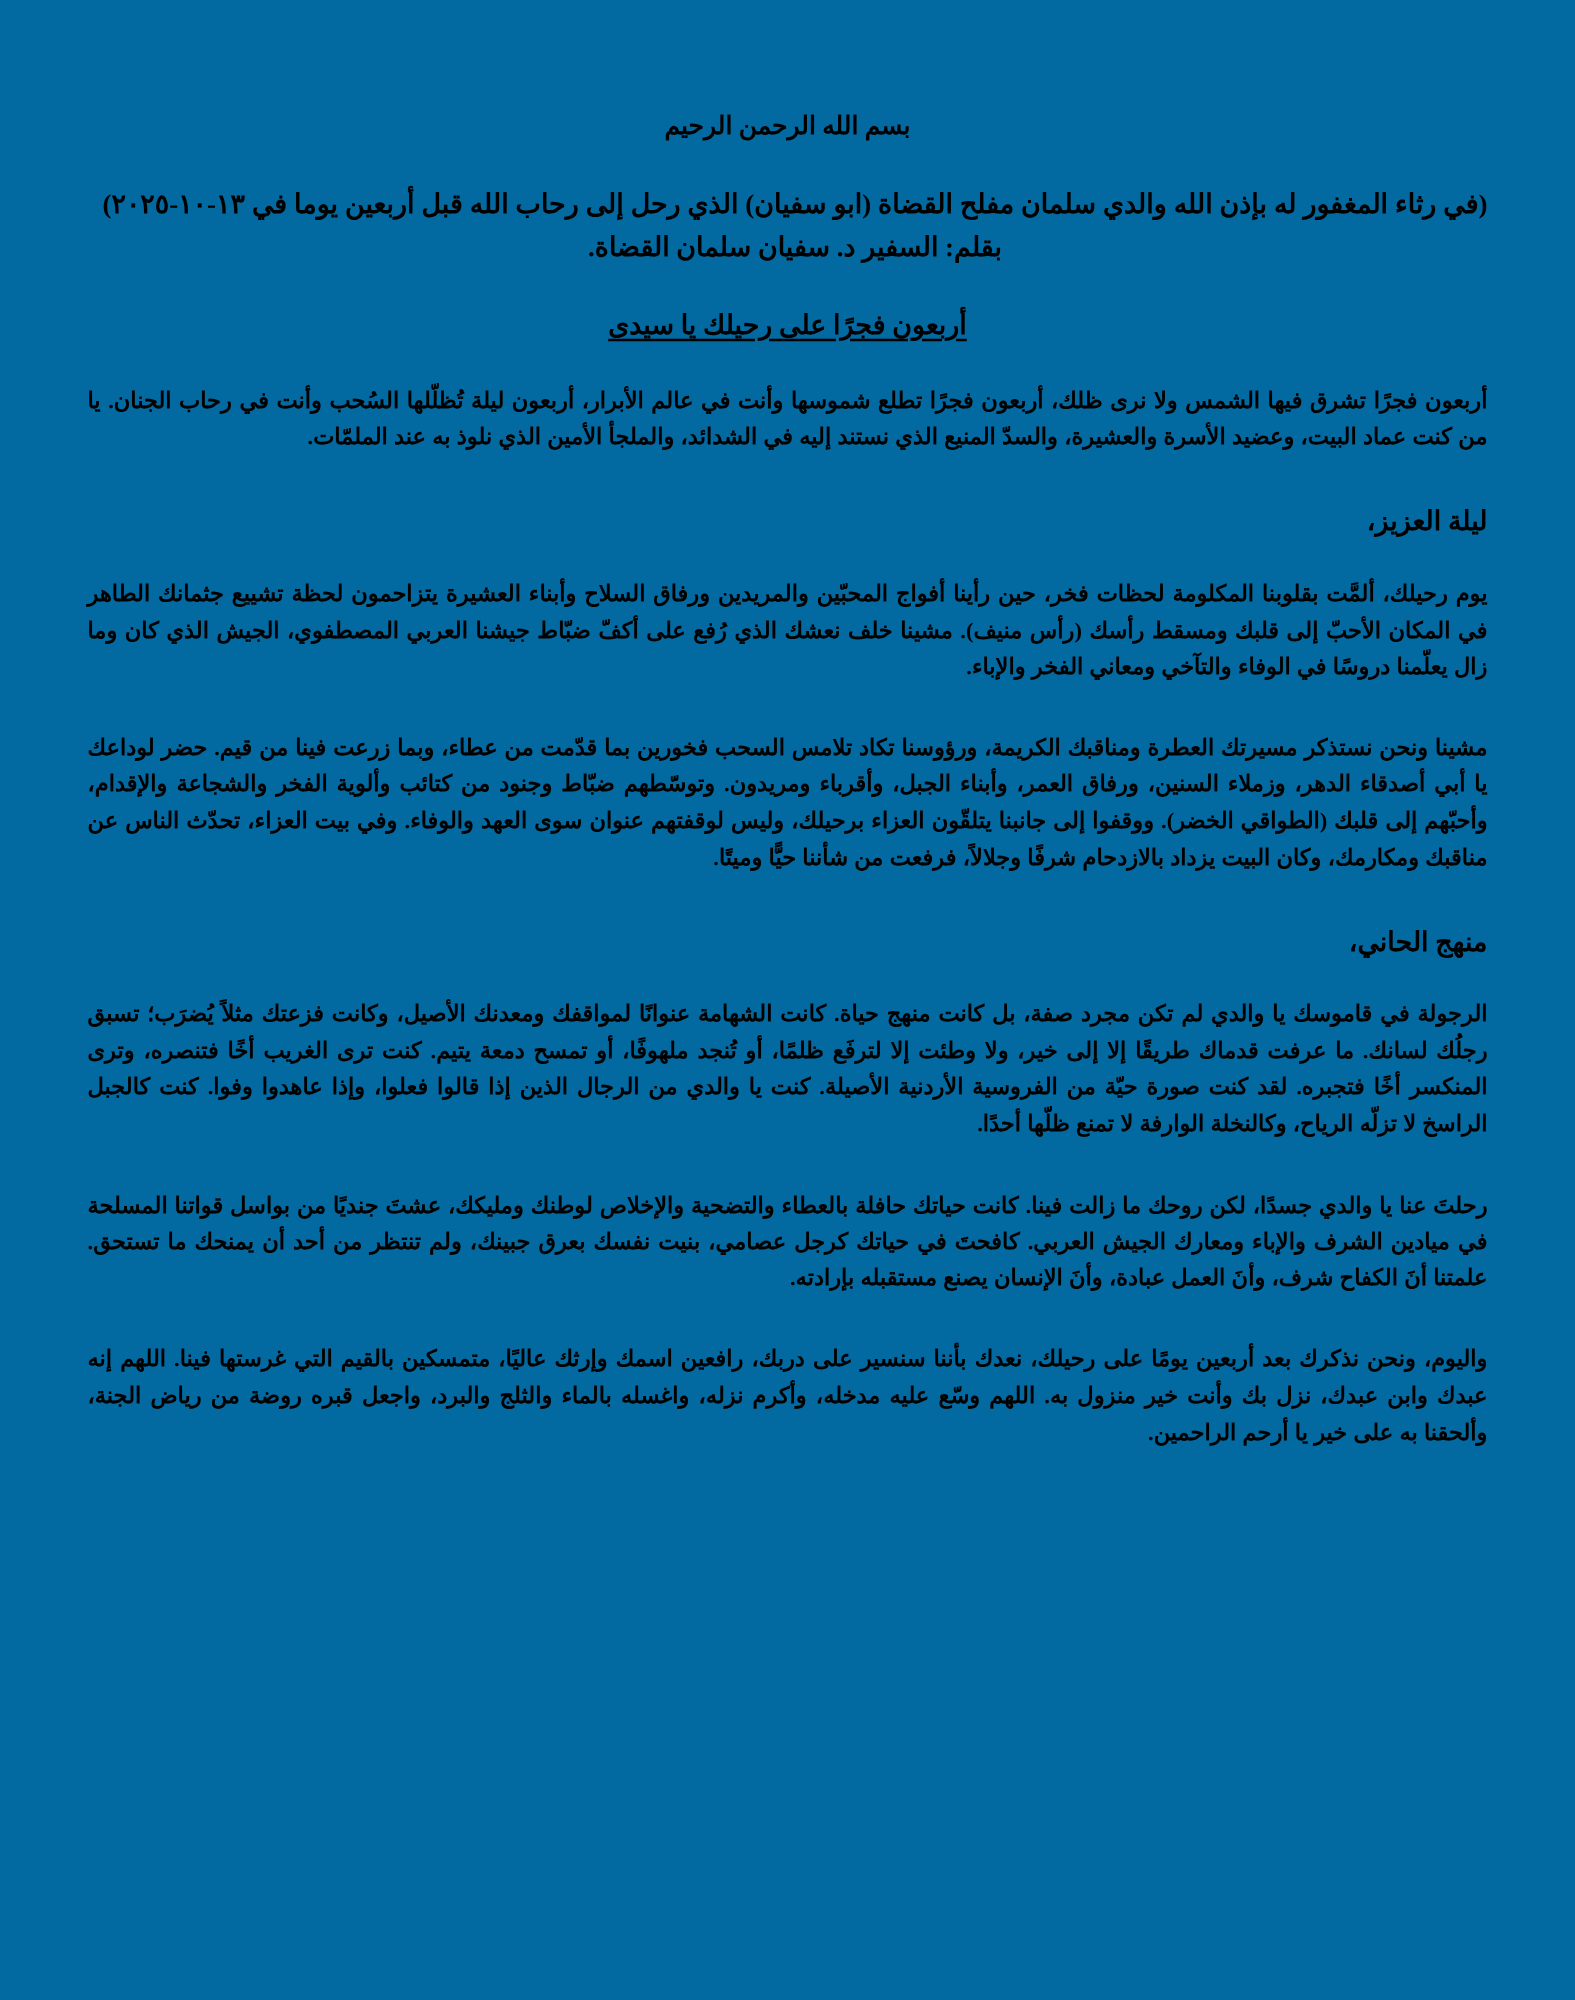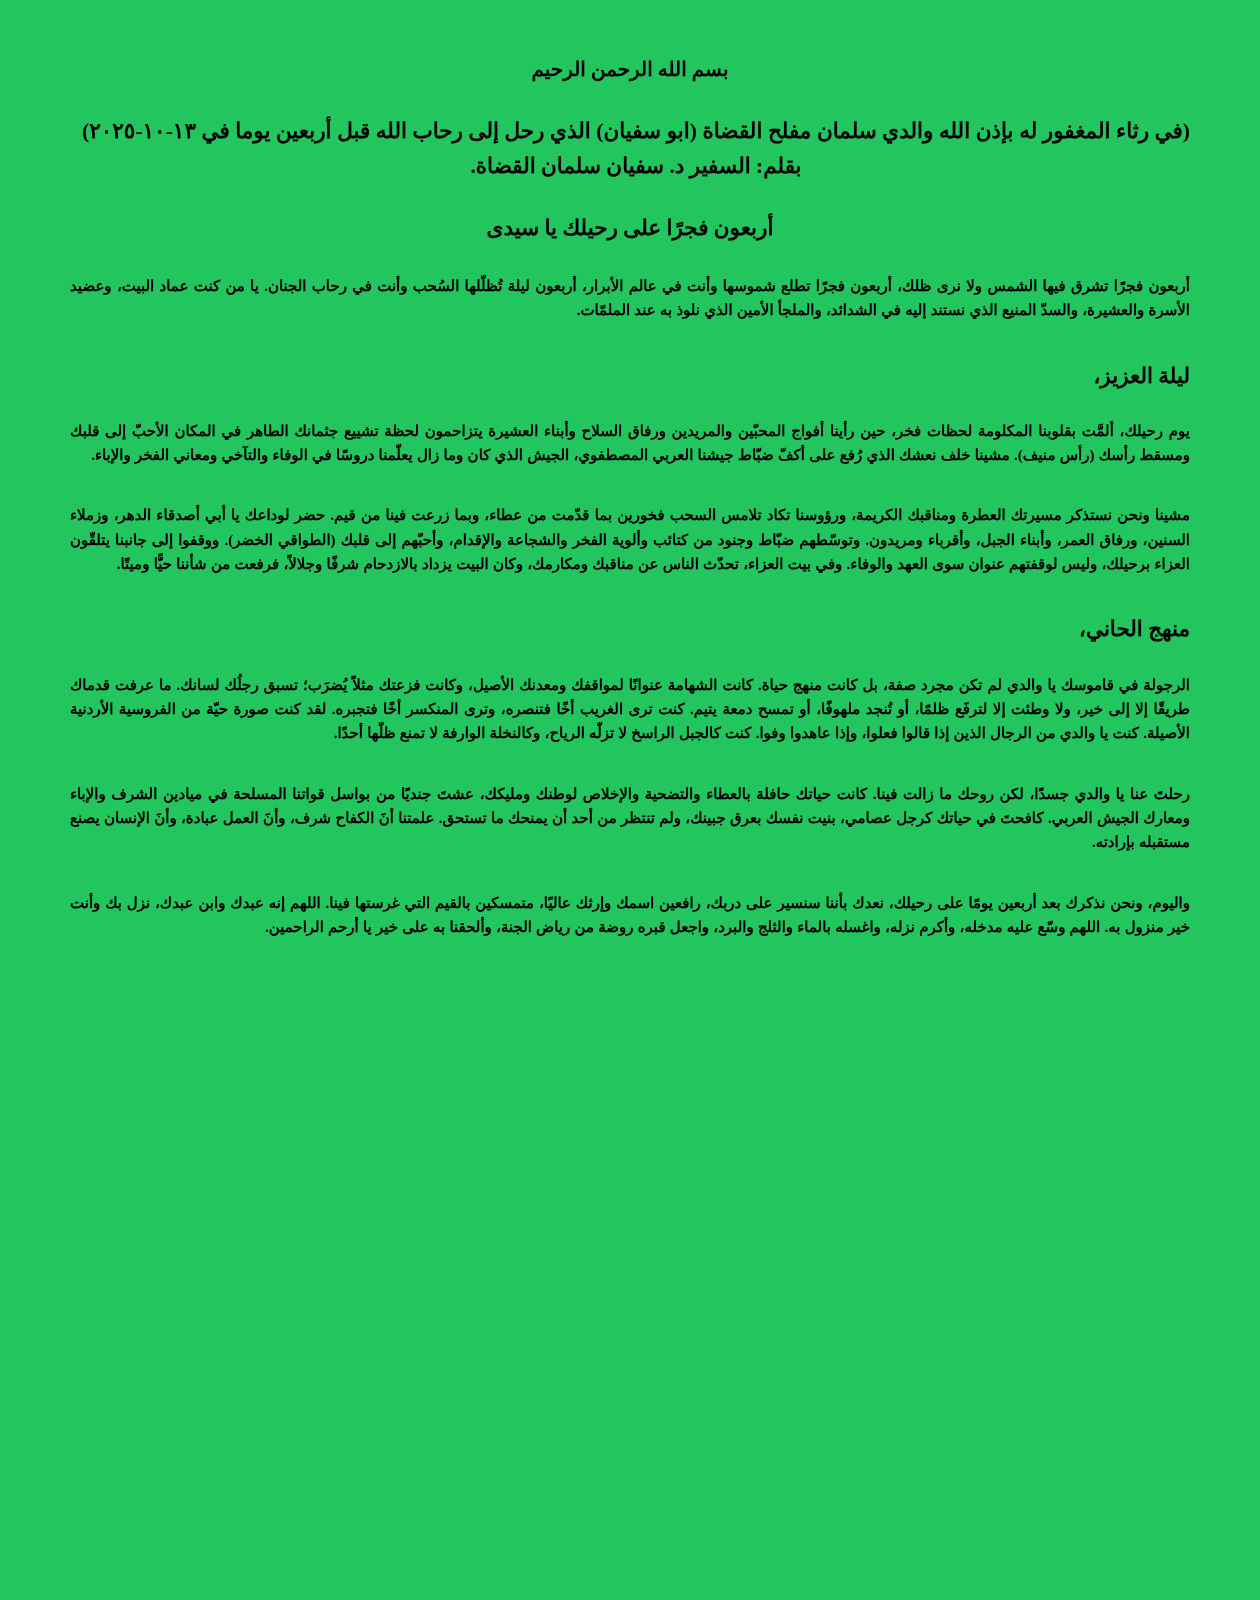--- a/index.html
+++ b/index.html
@@ -10,22 +10,22 @@
   body {
     width: 1260px;
     min-height: 1600px;
     font-family: "Liberation Serif", "DejaVu Serif", serif;
     color: #000000;
   }
   .page {
     width: 1260px;
     min-height: 1600px;
     box-sizing: border-box;
-    padding: 54px 70px 40px 70px;
-    background: #22c55e;
+    padding: 86px 70px 40px 70px;
+    background: #0369a1;
   }
   .basmala {
     text-align: center;
     font-weight: bold;
     font-size: 20px;
     line-height: 1.5;
     margin: 0 0 30px 0;
     direction: rtl;
   }
   .subtitle {
@@ -39,26 +39,27 @@
   }
   .doc-title {
     text-align: center;
     font-weight: bold;
     font-size: 21.5px;
     line-height: 1.5;
     margin: 0 0 30px 0;
     direction: rtl;
   }
   .doc-title span {
+    text-decoration: underline;
     text-underline-offset: 4px;
     margin-top: 18px;
   }
   p.body-par {
     font-weight: bold;
-    font-size: 15px;
+    font-size: 18px;
     line-height: 1.62;
     text-align: justify;
     text-align-last: right;
     margin: 0 0 26px 0;
     direction: rtl;
     word-spacing: 0.5px;
   }
   .salutation {
     font-weight: bold;
     font-size: 21.5px;

